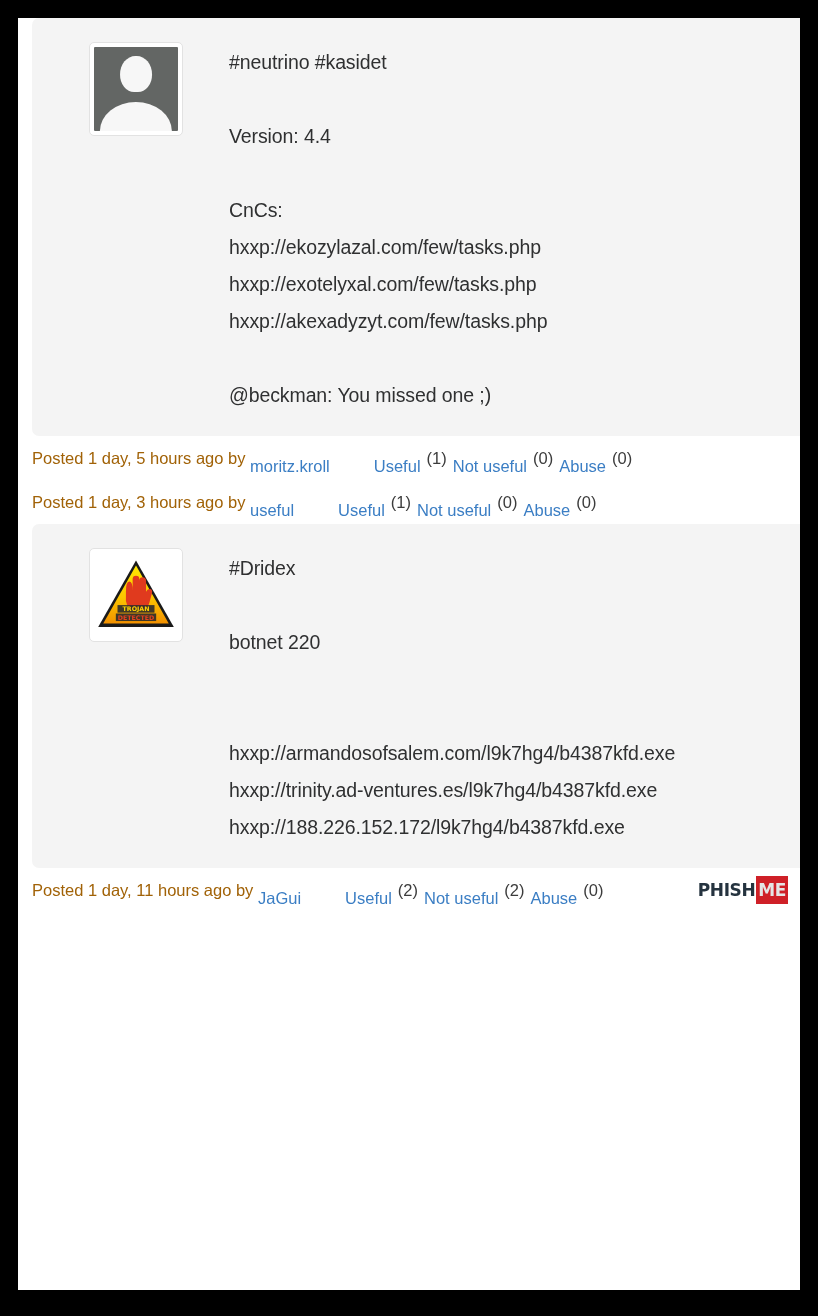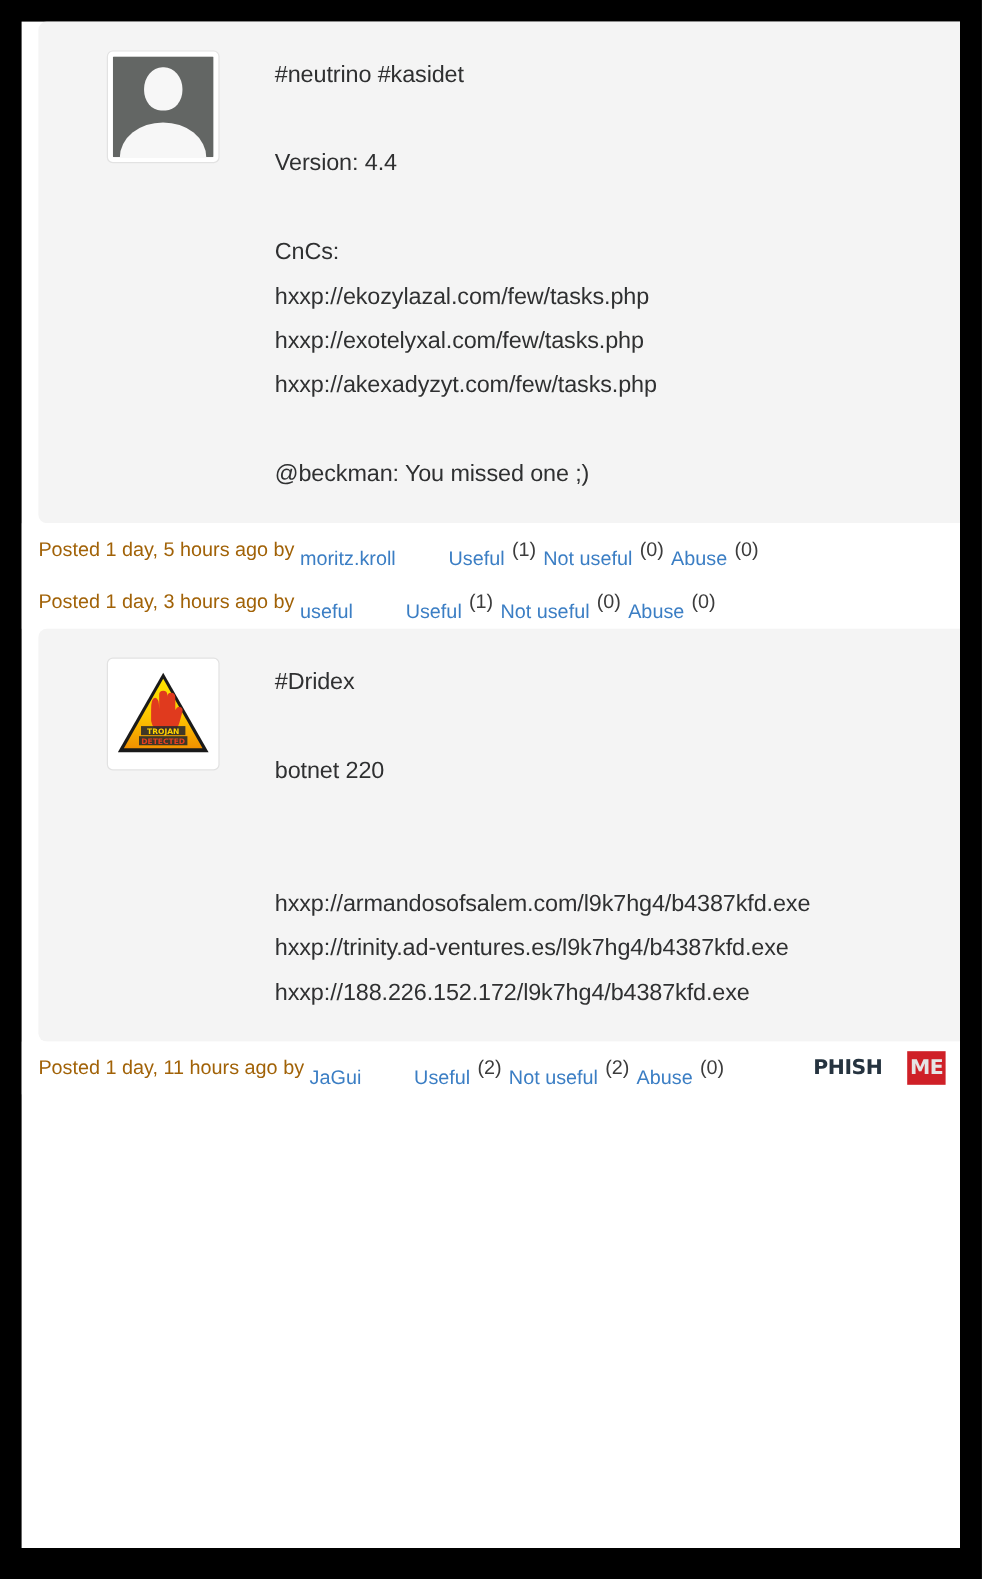--- a/index.html
+++ b/index.html
@@ -165,21 +165,20 @@
   .vote-count { color: #3c3c3c; }
   .meta-spacer { flex: 1 1 auto; }
 
   .phishme-logo {
     display: inline-flex;
     align-items: center;
     font-size: 19px;
     font-weight: bold;
     letter-spacing: -0.4px;
     margin-left: 2px;
-    gap: 20px;
   }
   .pm-phish {
     color: #25333f;
     font-family: "DejaVu Sans", sans-serif;
     font-weight: bold;
     font-size: 17px;
   }
   .pm-me {
     color: #e5e5e5;
     background: #cf2027;

